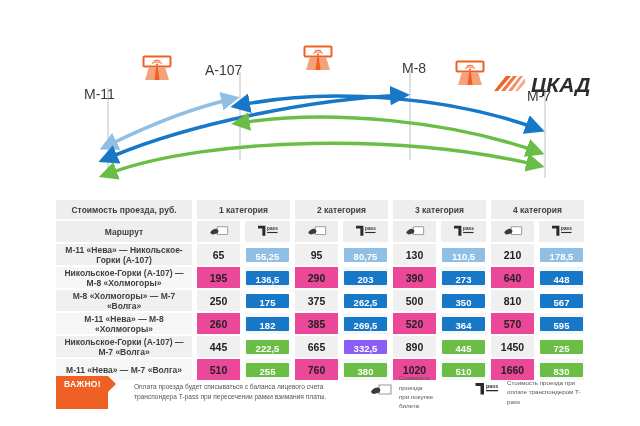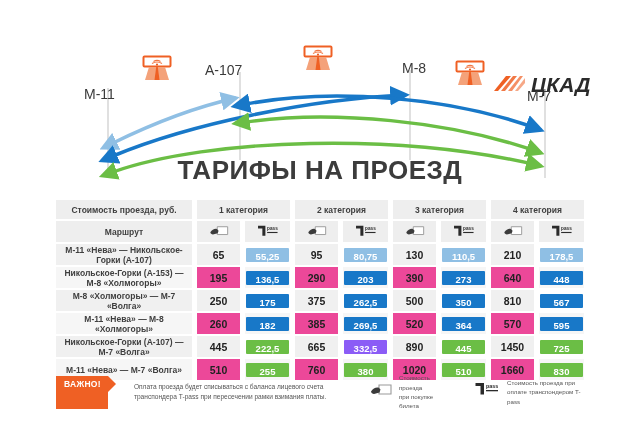--- a/index.html
+++ b/index.html
@@ -152,21 +152,20 @@
           <path d="M10,8.5 Q15,5.5 20,8.5"></path>
             <path d="M11.5,6.4 Q15,4.2 18.5,6.4"></path>
         </g>
         <circle cx="15" cy="9.6" r="1.1" fill="#ef6024"></circle>
         <path d="M7,12 L23,12 L27,25 L3,25 Z" fill="#f4a27a"></path>
         <path d="M14.2,12 L15.8,12 L17.5,25 L12.5,25 Z" fill="#ef6024"></path>
       </svg>
     </span>
   </div>
 
-  <div class="title">ТАРИФЫ НА ПРОЕЗД</div>
 
   <table class="tbl">
     <tbody id="tbody-host">
         <tr>
           <td class="hcell route">Стоимость проезда, руб.</td>
           <td class="gap"></td>
           <td class="hcell" colspan="3">1 категория</td>
           <td class="gap"></td>
           <td class="hcell" colspan="3">2 категория</td>
           <td class="gap"></td>
@@ -274,21 +273,21 @@
             <span class="badge" style="background:#8fbfe4">110,5</span>
           </td>
           <td class="gap"></td>
           <td class="cashcell">210</td>
           <td class="gap"></td>
           <td class="badgecell">
             <span class="badge" style="background:#8fbfe4">178,5</span>
           </td>
         </tr>
         <tr>
-          <td class="rowname r-alt">Никольское-Горки (А-153) — М-8 «Холмогоры»</td>
+          <td class="rowname r-alt">Никольское-Горки (А-107) — М-8 «Холмогоры»</td>
           <td class="gap"></td>
           <td class="cashcell r-alt">195</td>
           <td class="gap"></td>
           <td class="badgecell r-alt">
             <span class="badge" style="background:#1878c8">136,5</span>
           </td>
           <td class="gap"></td>
           <td class="cashcell r-alt">290</td>
           <td class="gap"></td>
           <td class="badgecell r-alt">

